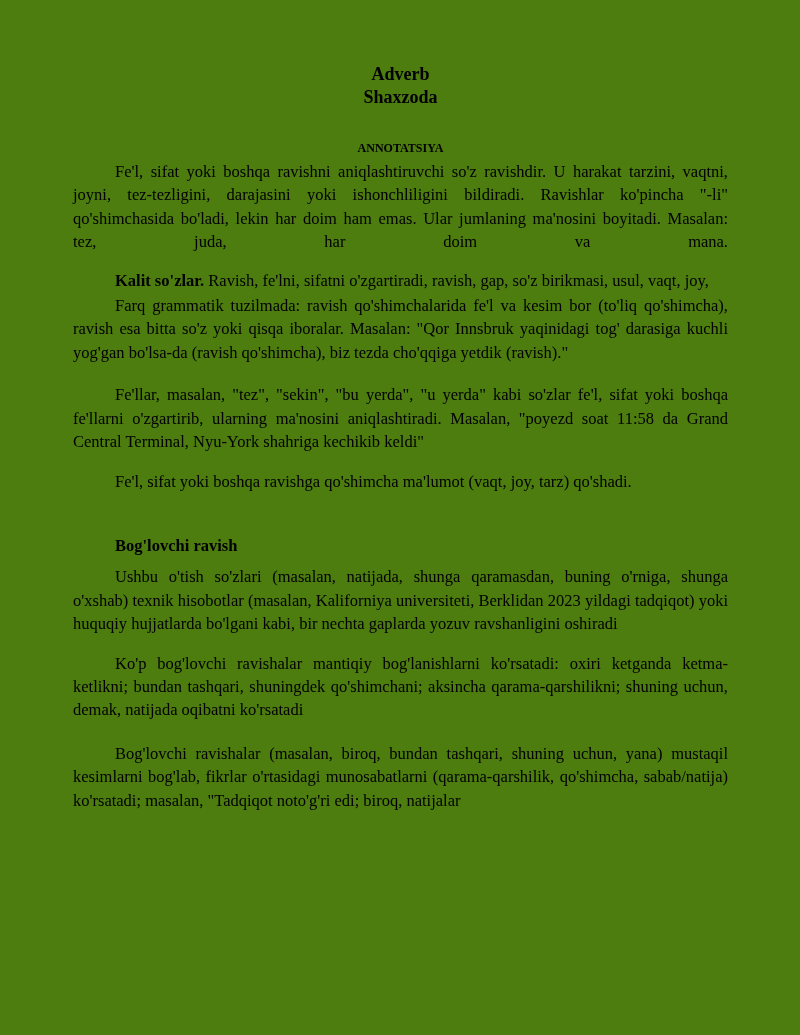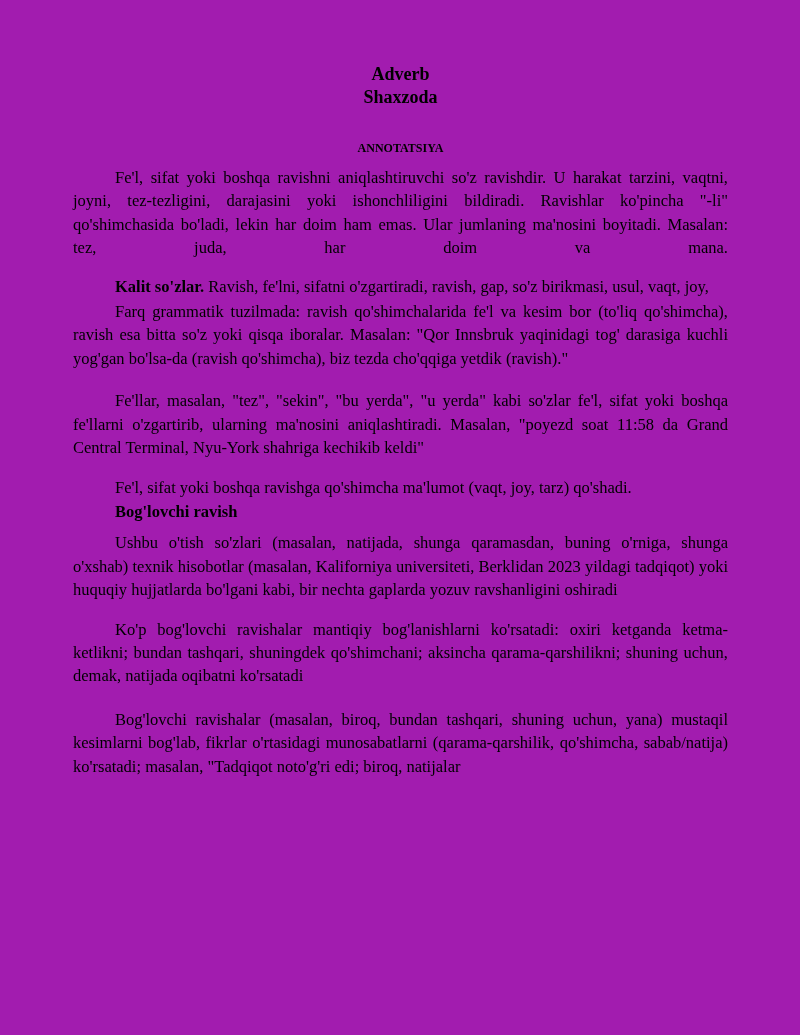--- a/index.html
+++ b/index.html
@@ -5,21 +5,21 @@
   html, body {
     margin: 0;
     padding: 0;
     background: #ffffff;
   }
   .page {
     position: relative;
     width: 800px;
     height: 1035px;
     margin: 0 auto;
-    background: #a21caf;
+    background: #4d7c0f;
     box-sizing: border-box;
     padding: 0 72px 0 73px;
     font-family: "Liberation Serif", "DejaVu Serif", serif;
     color: #000000;
     overflow: hidden;
   }
   .center-head {
     margin: 0;
     text-align: center;
     font-weight: bold;
@@ -34,27 +34,27 @@
   .indent { text-indent: 42px; }
   .bold-head {
     font-weight: bold;
     text-align: left;
   }
   .just-last { text-align-last: justify; }
 
   .b-title  { font-size: 18px;   line-height: 23px; margin-top: 63px; }
   .b-author { font-size: 18px;   line-height: 23px; }
   .b-annot  { font-size: 12px; line-height: 23px; margin-top: 28px; }
-  .b-p1     { margin-top: 6px; }
+  .b-p1     { margin-top: 0; }
   .b-kalit  { margin-top: 15px; }
   .b-h1     { margin-top: 52px; }
   .b-s1p1   { margin-top: 2px; }
   .b-s1p2   { margin-top: 19px; }
   .b-s1p3   { margin-top: 17px; }
-  .b-h2     { }
+  .b-h2     { margin-top: 40px; }
   .b-s2p1   { margin-top: 8px; }
   .b-s2p2   { margin-top: 16px; }
   .b-s2p3   { margin-top: 20px; }
 </style>
 </head>
 <body>
 
 <div class="page">
 
   <h1 class="center-head b-title">Adverb</h1>

